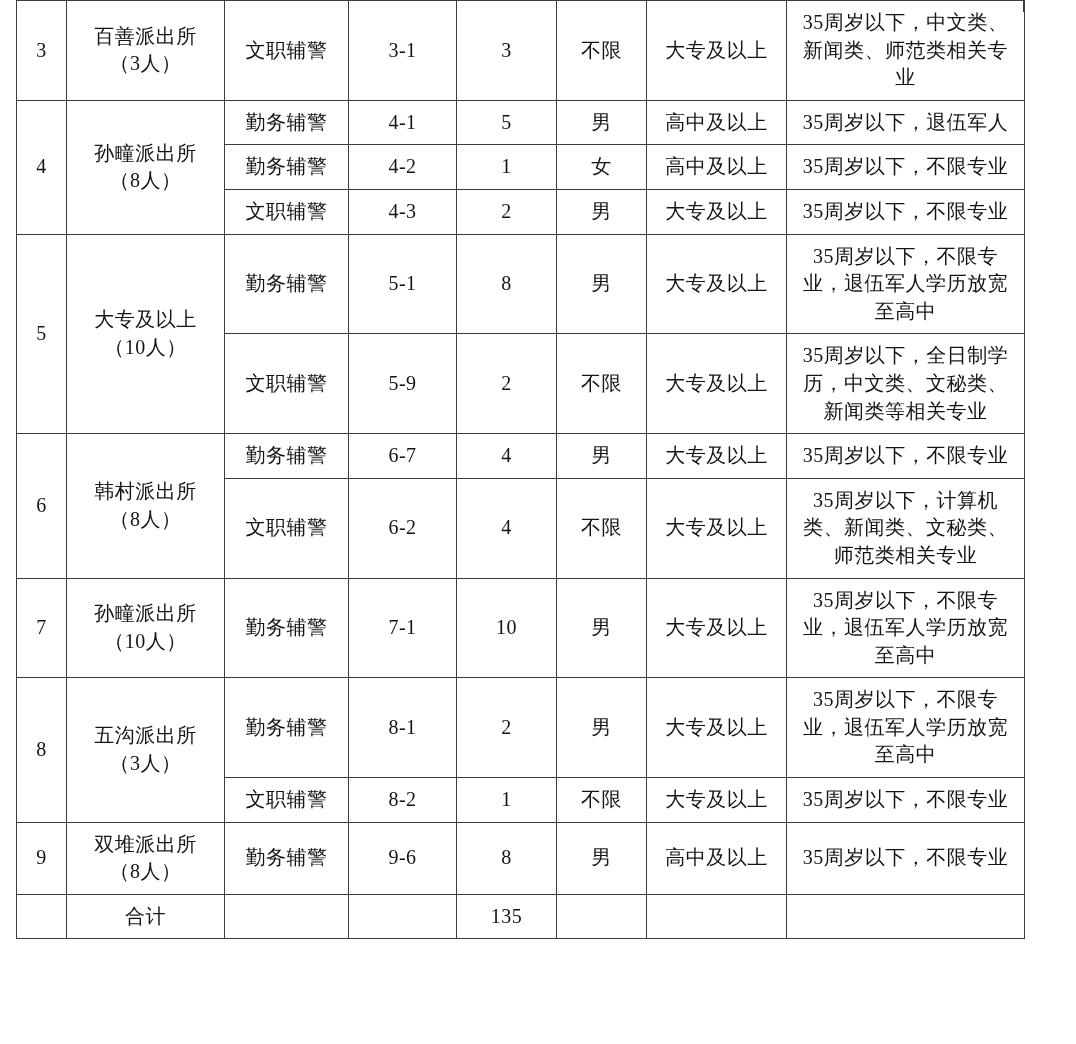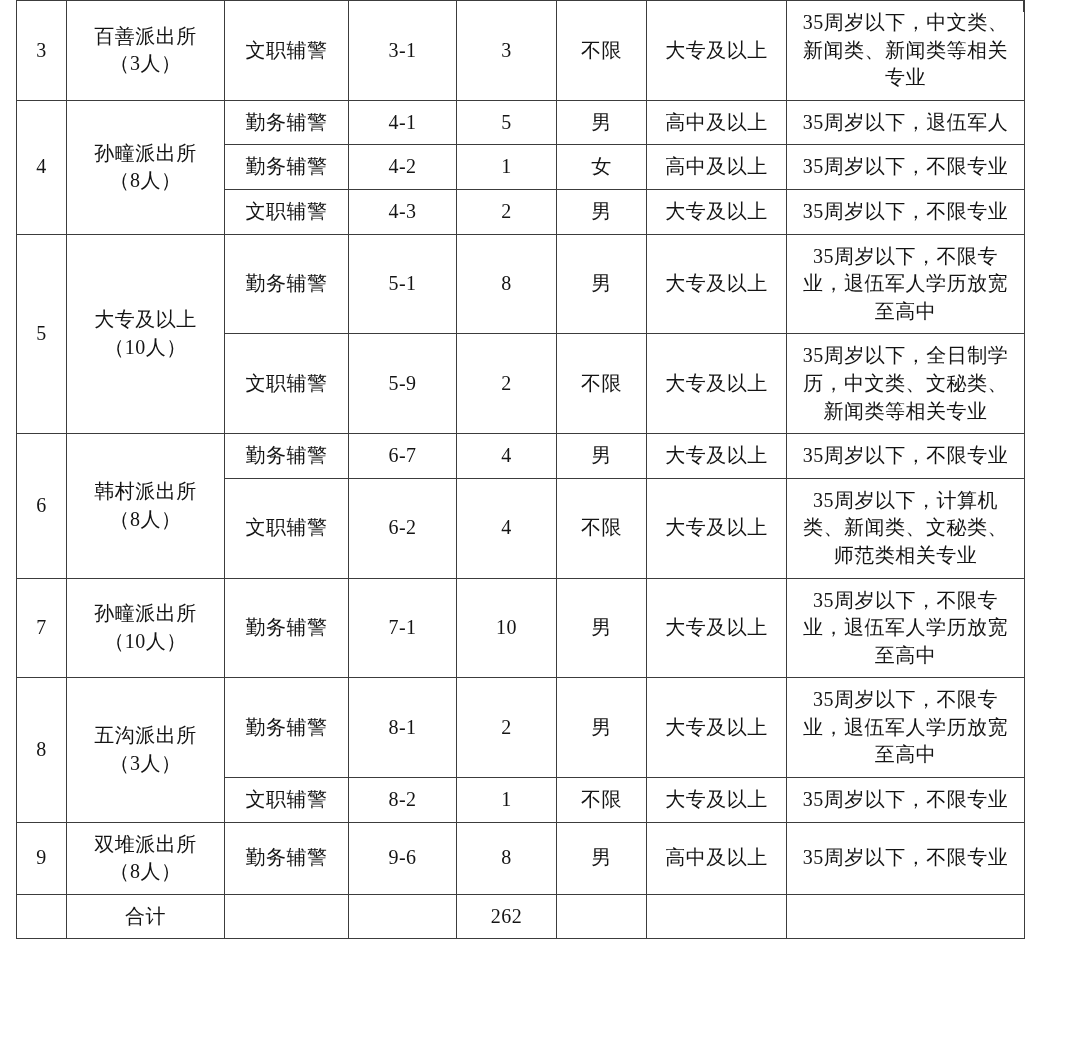--- a/index.html
+++ b/index.html
@@ -105,21 +105,21 @@
         <td class="c-unit">
           <div>百善派出所</div>
           <div>（3人）</div>
         </td>
         <td class="c-post">文职辅警</td>
         <td class="c-code num">3-1</td>
         <td class="c-count num">3</td>
         <td class="c-gender">不限</td>
         <td class="c-edu">大专及以上</td>
         <td class="c-req">
-          <span class="req-text">35周岁以下，中文类、新闻类、新闻类等相关专业</span>
+          <span class="req-text">35周岁以下，中文类、新闻类、师范类相关专业</span>
         </td>
       </tr>
 
       <tr>
         <td class="c-index num" rowspan="3">4</td>
         <td class="c-unit" rowspan="3">
           <div>孙疃派出所</div>
           <div>（8人）</div>
         </td>
         <td class="c-post">勤务辅警</td>
@@ -260,20 +260,20 @@
         <td class="c-req">
           <span class="req-text">35周岁以下，不限专业</span>
         </td>
       </tr>
 
       <tr class="last-row">
         <td class="c-index num"></td>
         <td class="c-unit">合计</td>
         <td class="c-post"></td>
         <td class="c-code"></td>
-        <td class="c-count num">262</td>
+        <td class="c-count num">135</td>
         <td class="c-gender"></td>
         <td class="c-edu"></td>
         <td class="c-req"></td>
       </tr>
     </tbody>
   </table>
 </div>
 
 </body></html>

